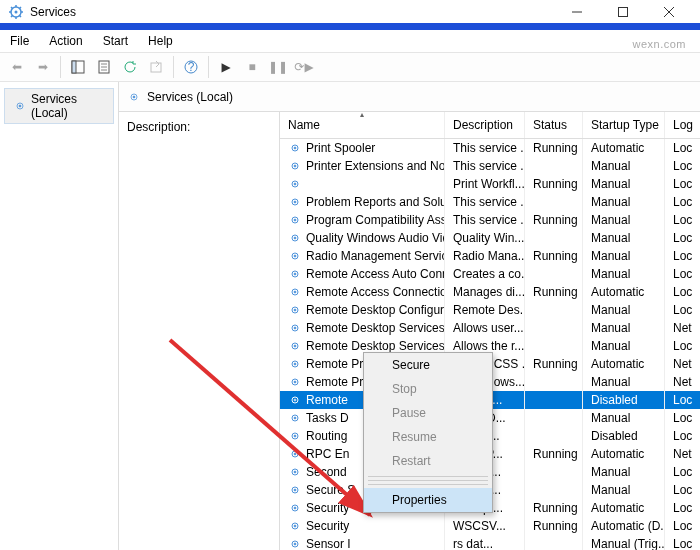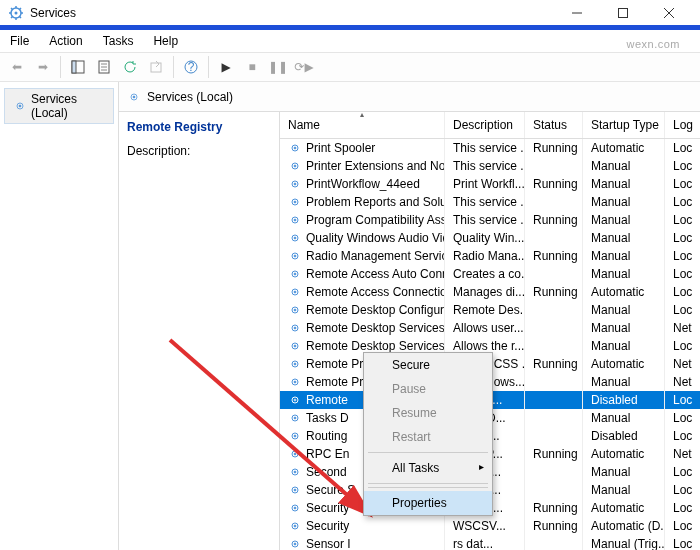--- a/index.html
+++ b/index.html
@@ -1,17 +1,17 @@
 <!DOCTYPE html>
 <html><head>
 <meta charset="utf-8">
 <style>
 * { box-sizing: border-box; font-family: "Segoe UI", Tahoma, sans-serif; font-size: 12px; }
 body { margin: 0; background: #fff; width: 700px; height: 550px; overflow: hidden; position: relative; }
-.titlebar { height: 30px; display: flex; align-items: center; padding: 0 8px; border-bottom: 5px solid #1d4ed8; }
+.titlebar { height: 30px; display: flex; align-items: center; padding: 0 8px; border-bottom: 7px solid #1d4ed8; }
 .titlebar .icon { margin-right: 6px; display:inline-flex; }
 .titlebar .title { flex: 1; }
 .winbtns { display: flex; }
 .winbtn { width: 46px; height: 30px; display: flex; align-items: center; justify-content: center; color:#333; }
 .menubar { height: 22px; display: flex; align-items: center; padding: 0 6px; gap: 12px; }
 .menuitem { padding: 1px 4px; }
 .toolbar { height: 30px; display: flex; align-items: center; padding: 0 6px; gap: 4px; border-top:1px solid #e5e5e5; border-bottom:1px solid #e5e5e5; background:#fdfdfd;}
 .tbtn { width: 22px; height: 22px; display: flex; align-items: center; justify-content: center; border:1px solid transparent; border-radius:2px;}
 .tbtn.disabled svg, .tbtn.disabled span { opacity: 0.35; }
 .tsep { width:1px; height:22px; background:#ddd; margin:0 2px;}
@@ -45,21 +45,21 @@
 .ctxitem { padding:5px 12px 5px 28px; position:relative; }
 .ctxitem.disabled { color:#888; }
 .ctxitem.hl { background:#cce4f7; }
 .ctxsep { height:1px; background:#ccc; margin:3px 4px; }
 .ctxarrow { position:absolute; right:8px; top:5px; font-size:10px;}
 .gear { width:14px; height:14px; display:inline-flex; align-items:center; justify-content:center; flex-shrink:0;}
 .gear svg { width:12px; height:12px; }
 .gear-blue svg circle, .gear-blue svg path { stroke:#4a90d9; }
 .svc-icon svg { width:16px; height:16px; }
 .arrow-annot { position:absolute; z-index:5; pointer-events:none; }
-.watermark { position:absolute; right:20px; top:38px; font-size:11px; color:#aaa; letter-spacing:0.5px;}
+.watermark { position:absolute; right:14px; top:38px; font-size:11px; color:#aaa; letter-spacing:0.5px;}
 </style>
 </head>
 <body>
 
 <div class="titlebar">
   <span class="icon svc-icon">
     <svg viewBox="0 0 16 16">
         <circle cx="8" cy="8" r="5" fill="none" stroke="#4a90d9" stroke-width="1.5"></circle>
         <circle cx="8" cy="8" r="1.5" fill="#4a90d9"></circle>
         <path d="M8 1v2M8 13v2M1 8h2M13 8h2M3 3l1.4 1.4M11.6 11.6L13 13M3 13l1.4-1.4M11.6 4.4L13 3" stroke="#4a90d9" stroke-width="1.5"></path>
@@ -81,21 +81,21 @@
         <svg width="10" height="10">
           <path d="M0 0l10 10M10 0L0 10" stroke="#333"></path>
         </svg>
       </div>
   </div>
 </div>
 
 <div class="menubar">
   <span class="menuitem">File</span>
   <span class="menuitem">Action</span>
-  <span class="menuitem">Tasks</span>
+  <span class="menuitem">Start</span>
   <span class="menuitem">Help</span>
 </div>
 
 <div class="watermark">wexn.com</div>
 
 <div class="toolbar">
   <div class="tbtn disabled">
       <span>⬅</span>
     </div>
   <div class="tbtn disabled">
@@ -165,21 +165,20 @@
       <span class="gear gear-blue">
           <svg viewBox="0 0 16 16">
             <circle cx="8" cy="8" r="4" fill="none" stroke="#4a90d9"></circle>
             <circle cx="8" cy="8" r="1.3" fill="#4a90d9"></circle>
           </svg>
         </span>
       <span>Services (Local)</span>
     </div>
     <div class="rpanebody">
       <div class="descpane">
-        <span class="svc-name">Remote Registry</span>
         <div class="dlabel">Description:</div>
       </div>
       <div class="listpane">
         <div class="listheader">
           <div class="col name">
               <span class="sort-arrow">▴</span>
               <span>Name</span>
             </div>
           <div class="col desc">Description</div>
           <div class="col status">Status</div>
@@ -218,21 +217,20 @@
               <div class="col log">Loc</div>
             </div>
             <div class="row">
               <div class="col name">
                 <span class="gear gear-blue">
                   <svg viewBox="0 0 16 16">
                     <circle cx="8" cy="8" r="4" fill="none" stroke="#4a90d9" stroke-width="1.3"></circle>
                     <circle cx="8" cy="8" r="1.3" fill="#4a90d9"></circle>
                   </svg>
                 </span>
-                <span>PrintWorkflow_44eed</span>
               </div>
               <div class="col desc">Print Workfl...</div>
               <div class="col status">Running</div>
               <div class="col startup">Manual</div>
               <div class="col log">Loc</div>
             </div>
             <div class="row">
               <div class="col name">
                 <span class="gear gear-blue">
                   <svg viewBox="0 0 16 16">
@@ -533,25 +531,25 @@
               <div class="col log">Loc</div>
             </div>
           </div>
       </div>
     </div>
   </div>
 </div>
 
 <div class="ctxmenu" style="left:363px; top:352px;">
   <div class="ctxitem">Secure</div>
+  <div class="ctxitem disabled">Stop</div>
   <div class="ctxitem disabled">Pause</div>
   <div class="ctxitem disabled">Resume</div>
   <div class="ctxitem disabled">Restart</div>
   <div class="ctxsep"></div>
-  <div class="ctxitem"><span>All Tasks</span><span class="ctxarrow">▸</span></div>
   <div class="ctxsep"></div>
   <div class="ctxsep"></div>
   <div class="ctxitem hl">Properties</div>
 
 </div>
 
 <svg class="arrow-annot" style="left:165px; top:335px;" width="230" height="200">
   <defs>
       <marker id="ah" markerWidth="10" markerHeight="10" refX="8" refY="3" orient="auto">
         <path d="M0,0 L0,6 L9,3 z" fill="#e03030"></path>

